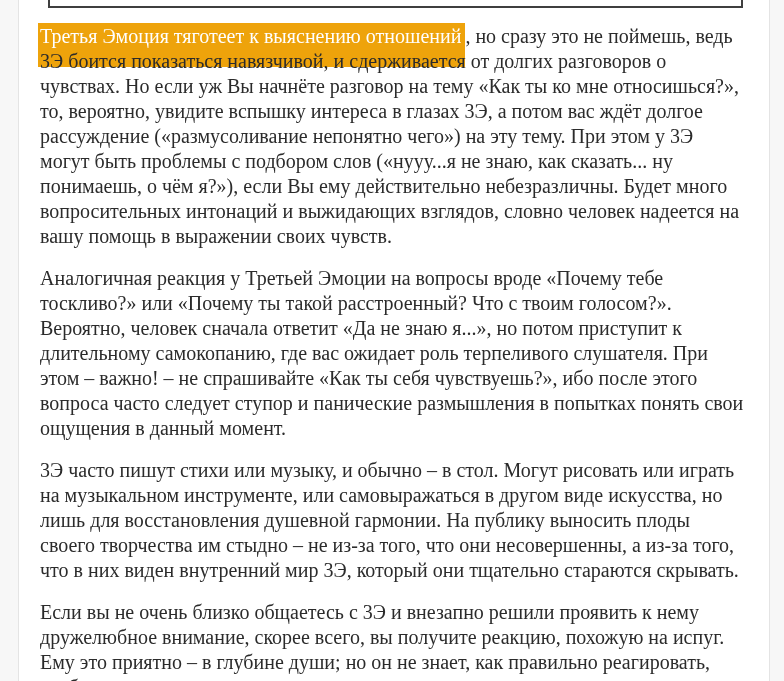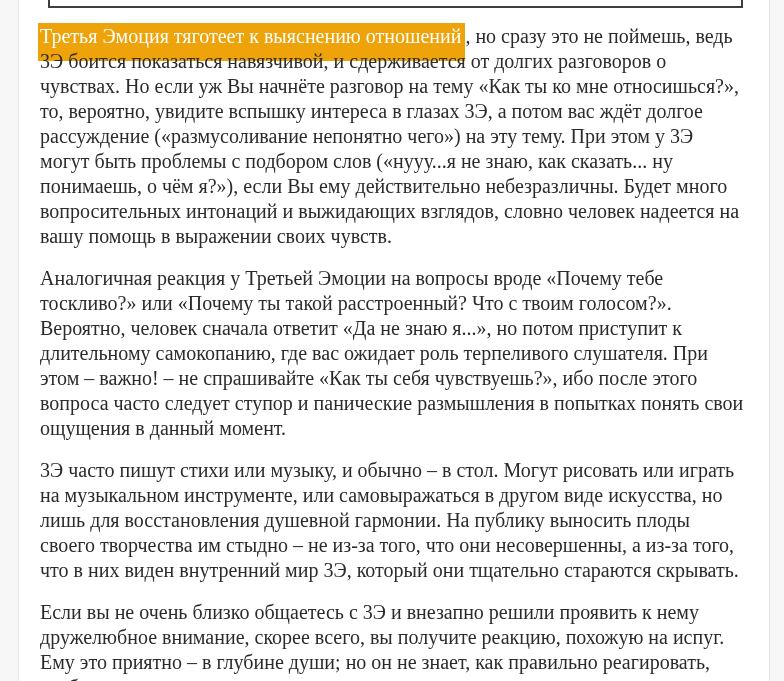--- a/index.html
+++ b/index.html
@@ -58,21 +58,21 @@
   .content p {
     margin: 0 0 17px 0;
     font-size: 20px;
     line-height: 25px;
     color: var(--body-text);
     text-align: left;
   }
   .content mark {
     background: var(--highlight-background);
     color: var(--highlight-text);
-    padding: 2px 4px 14px 2px;
+    padding: 2px 4px 20px 2px;
     margin-left: -2px;
   }
 </style>
 </head>
 <body>
 
 <div class="page">
   <div class="article-column">
     <div class="top-frame"></div>
     <div class="content">

